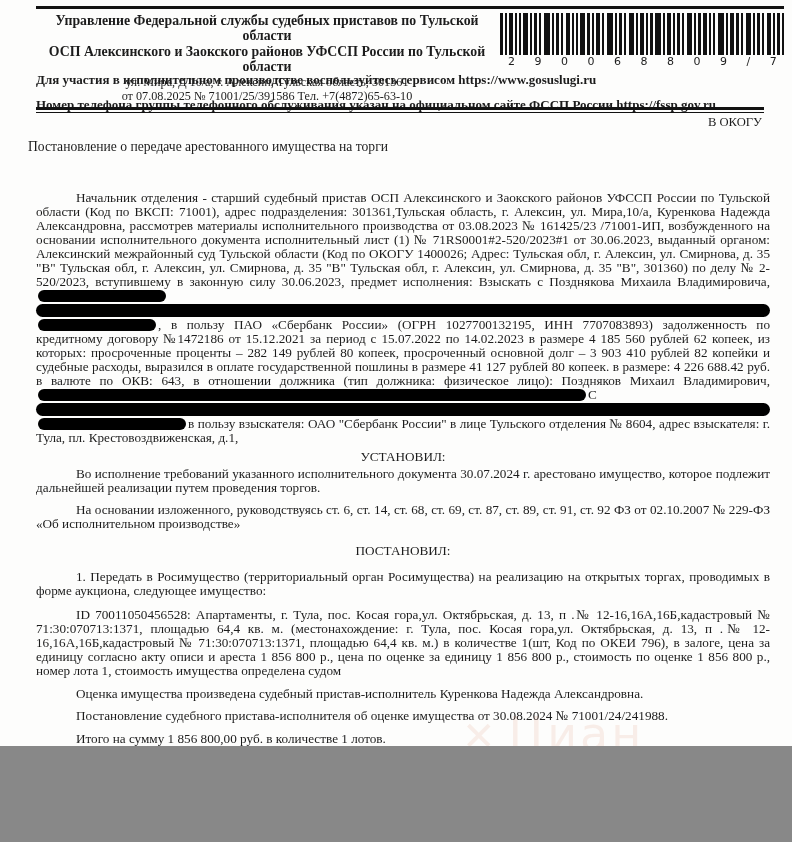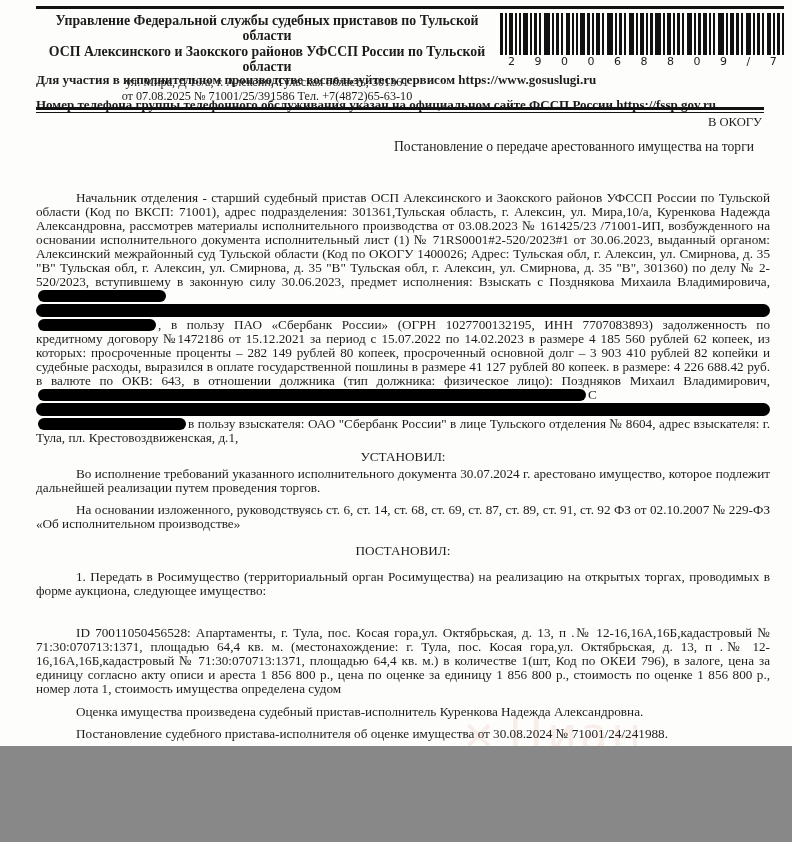--- a/index.html
+++ b/index.html
@@ -11,30 +11,30 @@
   .hdr{position:absolute;top:13px;left:36px;width:462px;text-align:center;line-height:1.12;}
   .hdr .l1{font-weight:bold;font-size:13.8px;}
   .hdr .l3{font-size:12.2px;margin-top:1px;}
   .barcode-wrap{position:absolute;top:13px;left:500px;width:284px;text-align:center;}
   .barcode-wrap svg{display:block;}
   .digits{font-family:"DejaVu Sans", sans-serif;font-size:11px;letter-spacing:8px;margin-top:0px;padding-left:8px;white-space:nowrap;}
   .notices{position:absolute;top:72px;left:36px;width:748px;font-weight:bold;font-size:13px;}
   .notices .n{margin-bottom:9px;}
   .rule-double{position:absolute;top:107px;left:36px;width:728px;height:2px;border-top:3px solid #121212;border-bottom:1px solid #121212;}
   .vdelo{position:absolute;top:115px;right:30px;font-size:12.6px;}
-  .title{position:absolute;top:139px;left:20px;width:734px;text-align:right;font-size:13.6px;}
+  .title{position:absolute;top:139px;left:28px;width:734px;text-align:left;font-size:13.6px;}
   .daterow{position:absolute;top:165px;left:36px;width:734px;font-size:13.2px;}
   .daterow .city{float:right;}
   .body{position:absolute;top:191px;left:36px;width:734px;font-size:13.2px;line-height:14px;text-align:justify;}
   .para{margin:0;}
   .ind{text-indent:40px;}
   .sec{text-align:center;text-indent:0;margin:5px 0 3px;}
   .sec2{text-align:center;text-indent:0;margin:13px 0 12px;}
   .gap8{margin-top:8px;}
-  .gap10{margin-top:28px;}
+  .gap10{margin-top:10px;}
   .lp{text-indent:40px;text-align:left;margin-top:8.5px;}
   .redact{display:inline-block;background:#000;height:12px;border-radius:7px;vertical-align:-2px;margin:0 2px;}
   .redact-full{height:13px;background:#000;border-radius:7px;margin:1px 0;}
   .wm{position:absolute;top:707px;left:462px;font-family:"DejaVu Sans", sans-serif;font-weight:normal;font-size:46px;color:#c2410c;opacity:0.08;letter-spacing:3px;white-space:nowrap;}
   .wm .mark{font-size:40px;margin-right:10px;}
 </style>
 </head>
 <body>
 
 <div class="page">

